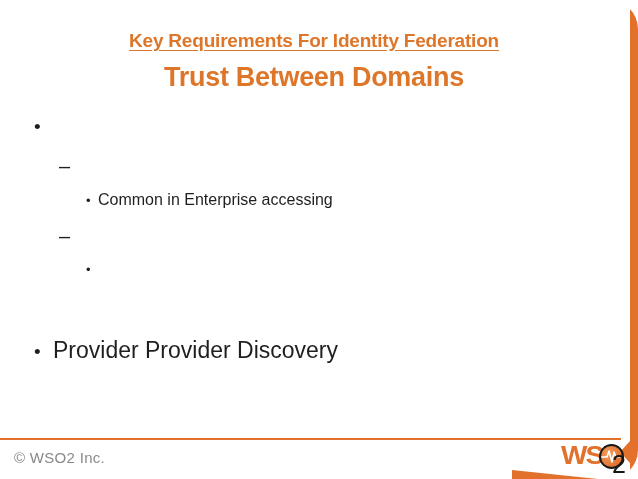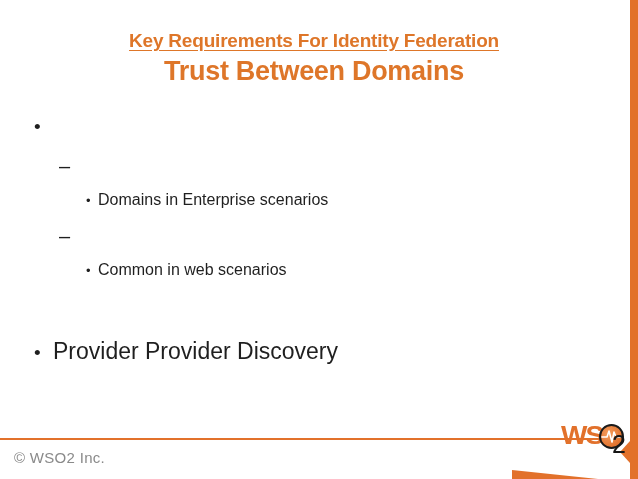--- a/index.html
+++ b/index.html
@@ -9,33 +9,33 @@
     --footer_text:#8A8A8A;
     --logo_ring:#1A1A1A;
   }
   html,body{margin:0;padding:0;}
   body{
     width:638px;height:479px;
     background:#FFFFFF;
     font-family:"Liberation Sans",sans-serif;
     overflow:hidden;position:relative;
   }
-  .slide{position:absolute;inset:0;width:638px;height:479px;background:#FFFFFF;overflow:hidden;}
+  .slide{position:absolute;inset:0;width:638px;height:479px;background:#FFFFFF;overflow:hidden;border-radius:29px;}
 
   
   .title-block{position:absolute;top:30px;left:0;right:10px;text-align:center;}
   .slide-title{
     display:inline-block;
     font-size:19px;font-weight:bold;color:var(--title);
     text-decoration:underline;text-underline-offset:3px;
     margin:0;letter-spacing:-0.2px;
   }
   .slide-subtitle{
     font-size:27px;font-weight:bold;color:var(--title);
-    margin:4px 0 0 0;letter-spacing:-0.3px;
+    margin:10px 0 0 0;letter-spacing:-0.3px;
   }
 
   
   .bullets{position:absolute;top:112px;left:0;right:12px;color:var(--body_text);}
   .row{display:flex;align-items:baseline;}
   .marker{display:inline-block;flex:0 0 auto;text-align:left;}
   .l1{font-size:23px;line-height:30px;padding-left:34px;}
   .l1 .marker{width:19px;font-size:19px;}
   .l2{font-size:20px;line-height:26px;padding-left:59px;}
   .l2 .marker{width:17px;}
@@ -59,21 +59,21 @@
     position:absolute;left:512px;top:464px;width:86px;height:15px;
     background:var(--accent);
     clip-path:polygon(0 100%, 0 40%, 100% 100%);
   }
   .copyright{
     position:absolute;left:14px;top:449px;
     font-size:15px;color:var(--footer_text);letter-spacing:0.3px;
   }
 
   
-  .logo{position:absolute;left:561px;top:420px;width:72px;height:39px;}
+  .logo{position:absolute;left:561px;top:440px;width:72px;height:39px;}
   .logo-ws{
     position:absolute;left:0;top:1px;
     font-size:28px;font-weight:bold;color:var(--accent);
     letter-spacing:-2px;transform:scaleY(0.92);transform-origin:top left;
   }
   .logo-o{
     position:absolute;left:38px;top:4px;width:21px;height:21px;border-radius:50%;
     background:radial-gradient(circle at 35% 35%, #F49B5B, #D9631E);
     border:2px solid var(--logo_ring);box-sizing:content-box;
   }
@@ -95,28 +95,27 @@
 
   <div class="bullets">
     <div class="row l1">
       <span class="marker">•</span>
     </div>
     <div class="row l2 mt-a">
       <span class="marker">–</span>
     </div>
     <div class="row l3 mt-b">
       <span class="marker">•</span>
-      <span class="text">Domains in Enterprise scenarios</span>
+      <span class="text">Common in Enterprise accessing</span>
     </div>
     <div class="row l2 mt-c">
       <span class="marker">–</span>
     </div>
     <div class="row l3 mt-d">
       <span class="marker">•</span>
-      <span class="text">Common in web scenarios</span>
     </div>
     <div class="row l1 mt-e">
       <span class="marker">•</span>
       <span class="text">Provider Provider Discovery</span>
     </div>
   </div>
 
   <div class="footer-line"></div>
   <div class="side-strip"></div>
   <div class="strip-notch"></div>

